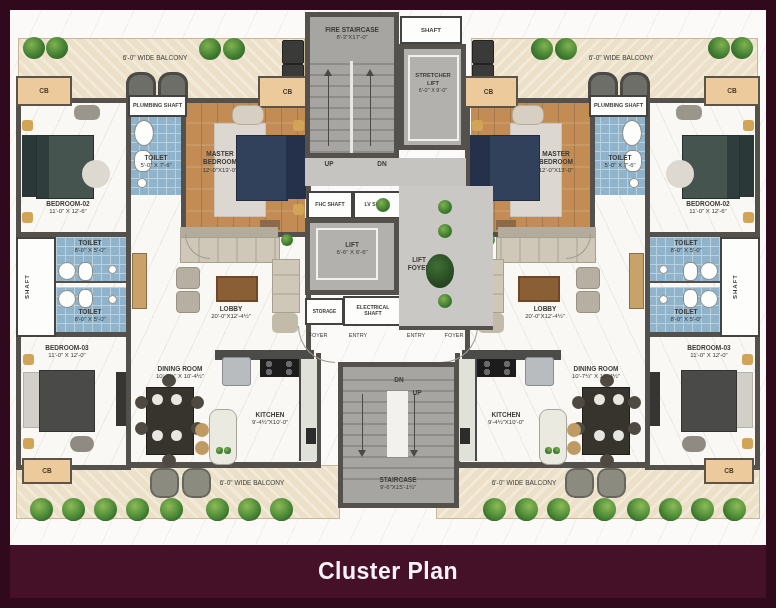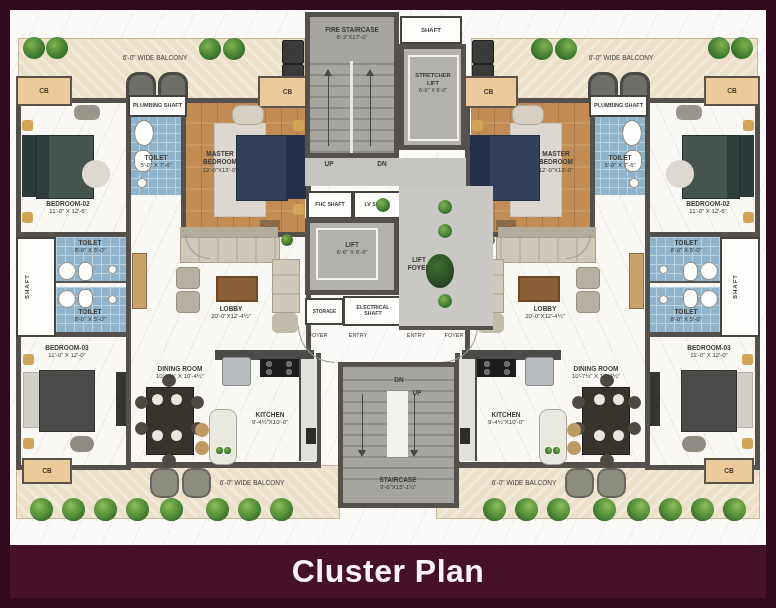--- a/index.html
+++ b/index.html
@@ -1,20 +1,20 @@
 <!DOCTYPE html>
 <html><head>
 <meta charset="utf-8">
 <style>
   html,body{margin:0;padding:0;background:#222;}
   .frame{position:relative;width:776px;height:608px;background:#31091d;font-family:"Liberation Sans",sans-serif;overflow:hidden;}
   .plan{position:absolute;left:10px;top:10px;width:756px;height:535px;background:#fbfaf8;
         background-image:repeating-linear-gradient(115deg,rgba(190,188,182,.18) 0 1px,transparent 1px 28px);overflow:hidden;}
   .titlebar{position:absolute;left:10px;top:545px;width:756px;height:53px;background:#441129;display:flex;align-items:center;justify-content:center;}
-  .title{color:#fbf3f8;font-size:32px;font-weight:700;letter-spacing:.5px;}
+  .title{color:#fbf3f8;font-size:23px;font-weight:700;letter-spacing:.5px;}
   .abs{position:absolute;}
   .unit{position:absolute;top:0;width:330px;height:535px;}
   .unit.left{left:0;}
   .unit.right{left:426px;transform:scaleX(-1);}
   .unit.right .lbl{transform:scaleX(-1);}
   .vlbl{position:absolute;writing-mode:vertical-rl;transform:rotate(180deg);text-align:center;color:#3b3b39;font-size:6px;font-weight:700;letter-spacing:1px;}
   .unit.right .vlbl{transform:scaleX(-1) rotate(180deg);}
   .unit.right .bt-lbl{left:135px;}
   .unit.right .bb-lbl{left:80px;}
   .floor{position:absolute;background:#f9f8f5;background-image:repeating-linear-gradient(115deg,rgba(185,183,177,.22) 0 1px,transparent 1px 24px);}

